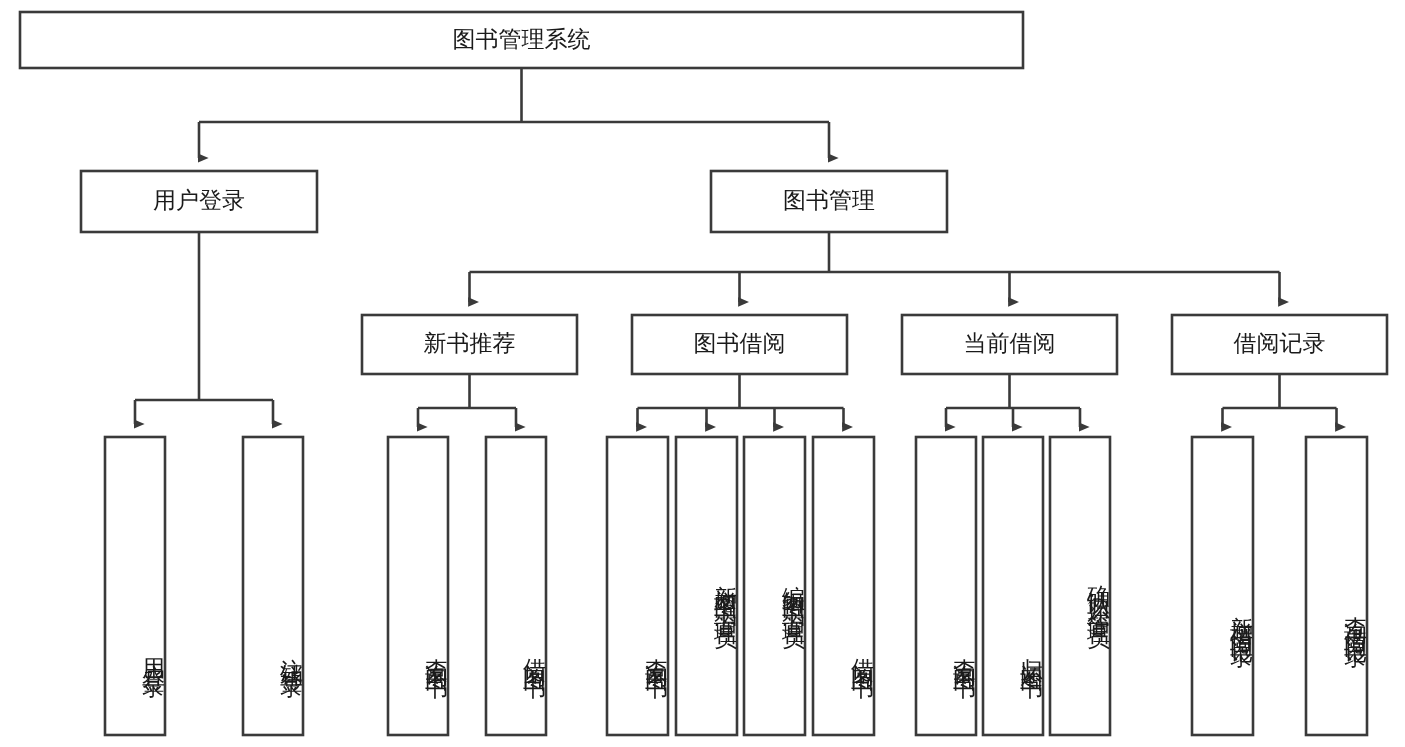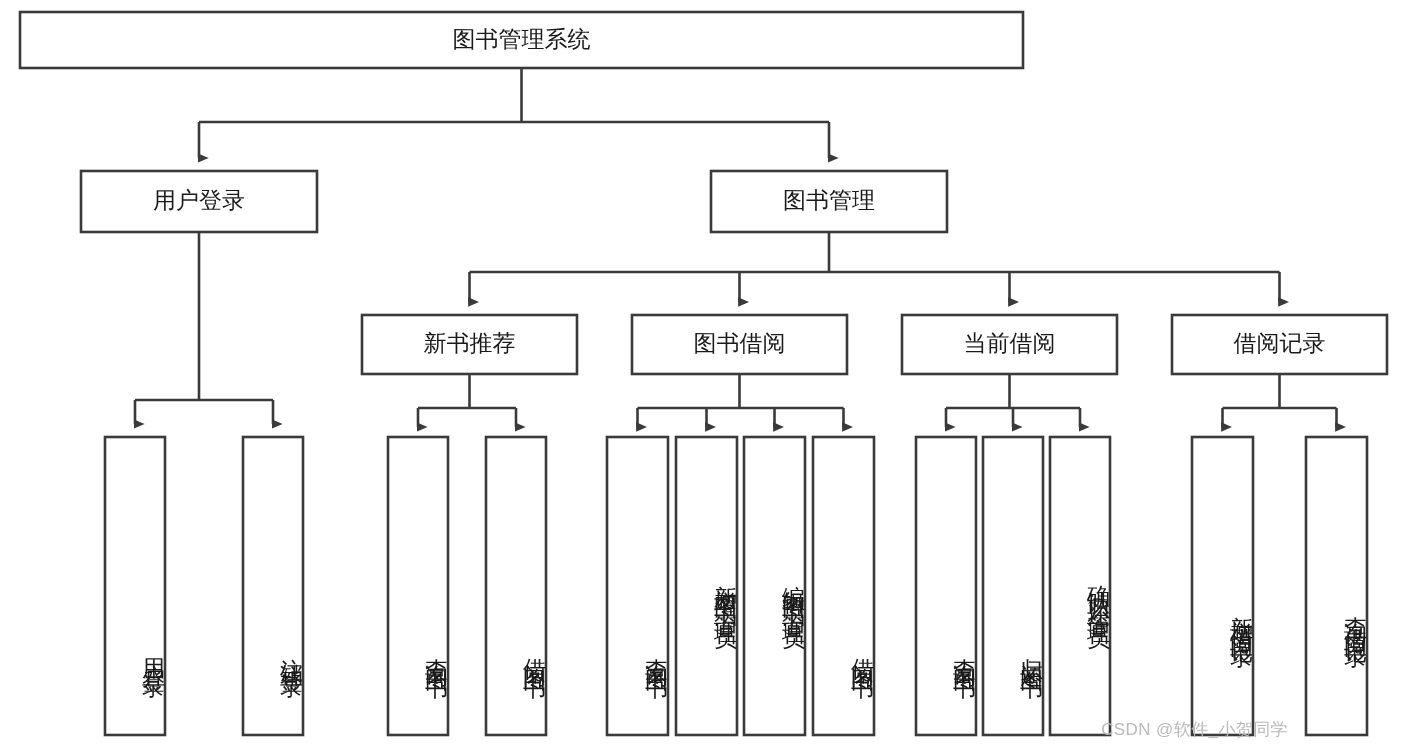--- a/index.html
+++ b/index.html
@@ -11,20 +11,21 @@
     width: 1405px;
     height: 747px;
     overflow: hidden;
     font-family: "Liberation Sans", "DejaVu Sans", sans-serif;
   }
   #diagram-root {
     position: relative;
     width: 1300px;
     height: 747px;
     background: #ffffff;
+    padding-left: 48px;
   }
   svg#flowchart {
     position: absolute;
     top: 0;
     left: 0;
     width: 1405px;
     height: 747px;
   }
   .node-box {
     fill: #ffffff;
@@ -196,15 +197,14 @@
   <div class="vlabel" style="left:607px;  top:437px; width:61px; height:298px; padding-top:66px;">查询图书</div>
   <div class="vlabel" style="left:676px;  top:437px; width:61px; height:298px; padding-top:8px;">新增图书（管理员）</div>
   <div class="vlabel" style="left:744px;  top:437px; width:61px; height:298px; padding-top:8px;">编辑图书（管理员）</div>
   <div class="vlabel" style="left:813px;  top:437px; width:61px; height:298px; padding-top:66px;">借阅图书</div>
   <div class="vlabel" style="left:916px;  top:437px; width:60px; height:298px; padding-top:66px;">查询图书</div>
   <div class="vlabel" style="left:983px;  top:437px; width:60px; height:298px; padding-top:66px;">归还图书</div>
   <div class="vlabel" style="left:1050px; top:437px; width:60px; height:298px; padding-top:8px;">确认归还（管理员）</div>
   <div class="vlabel" style="left:1192px; top:437px; width:61px; height:298px; padding-top:30px;">新增借阅记录</div>
   <div class="vlabel" style="left:1306px; top:437px; width:61px; height:298px; padding-top:30px;">查询借阅记录</div>
 
-  <div class="watermark-text">CSDN @软件_小贺同学</div>
 
 </div>
 
 </body></html>

